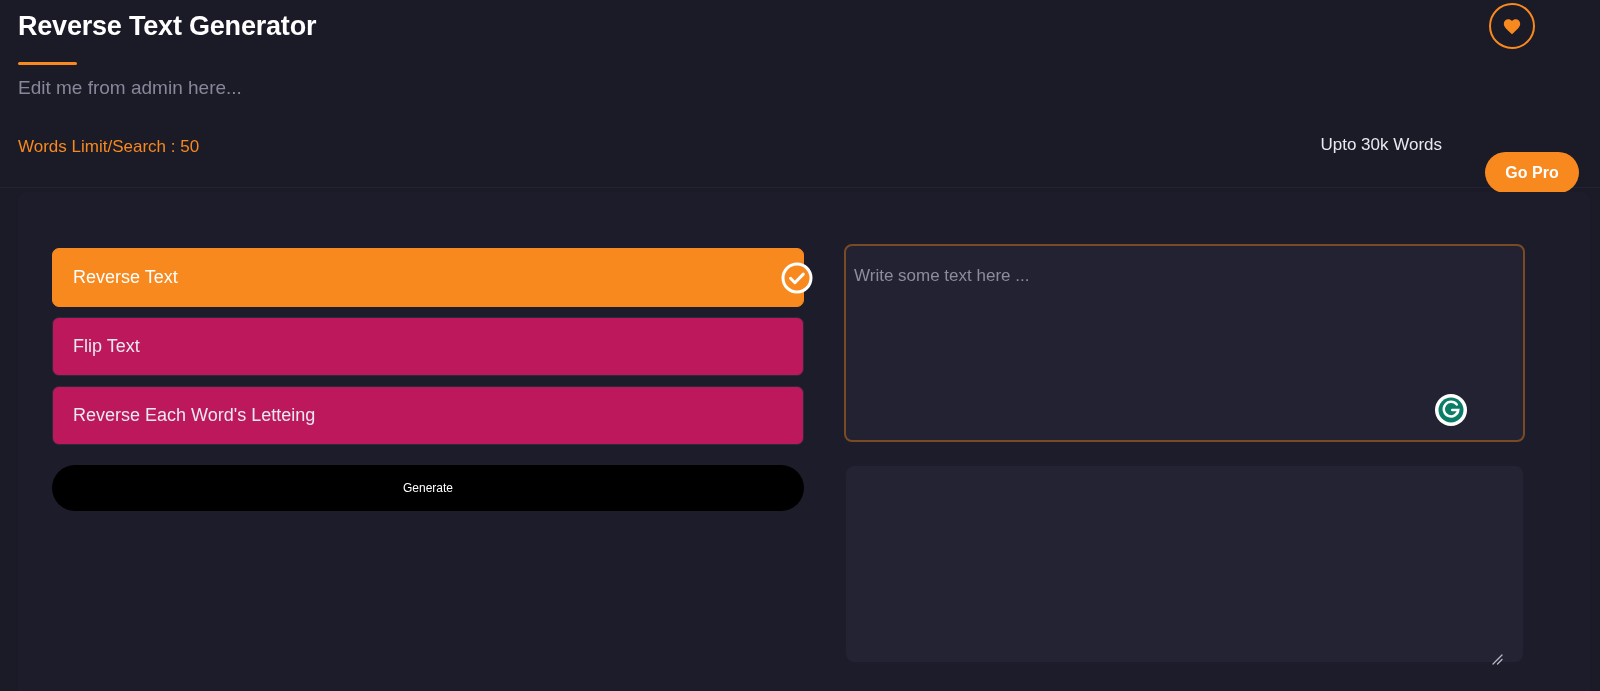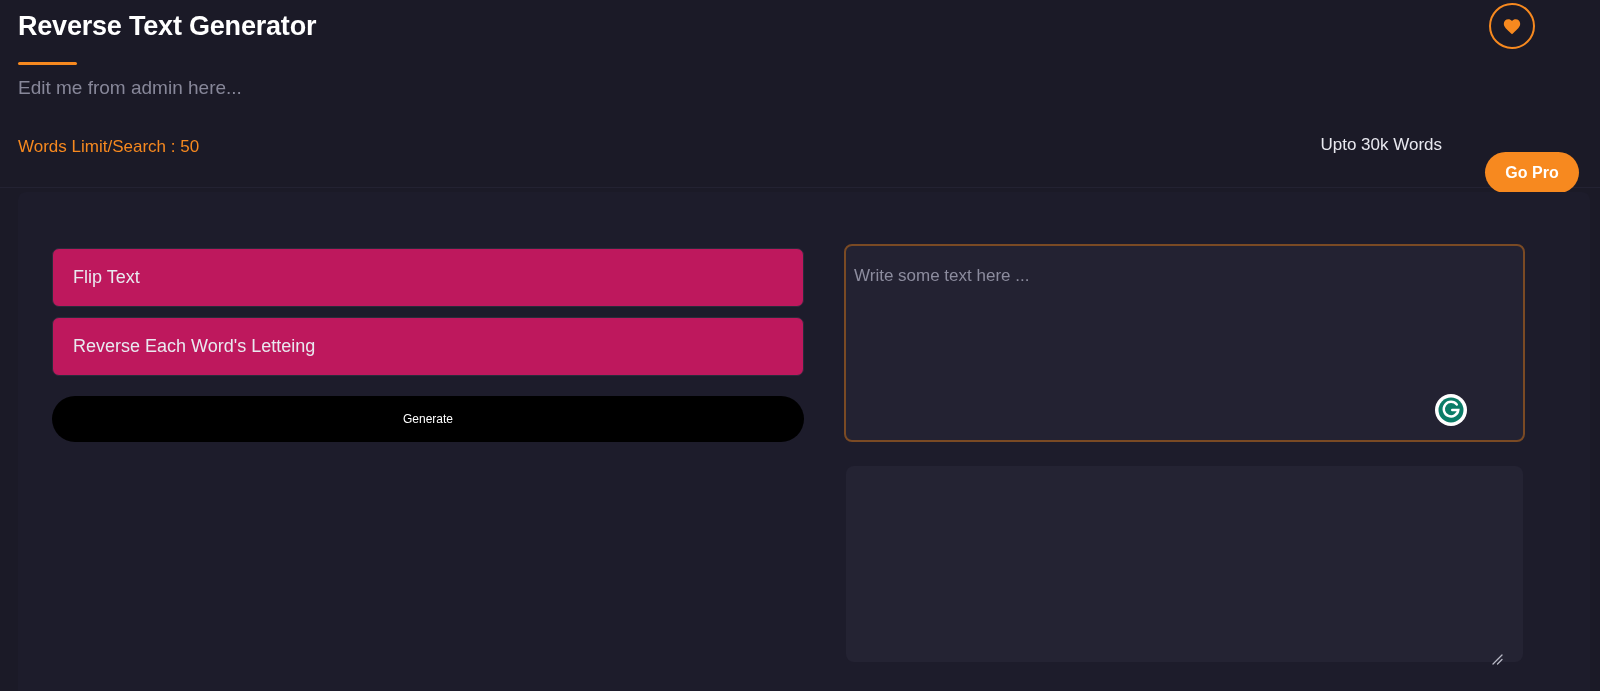--- a/index.html
+++ b/index.html
@@ -269,20 +269,29 @@
 
     <div class="upto-words">Upto 30k Words</div>
 
     <button class="gopro-btn">Go Pro</button>
   </div>
 
   <div class="content-panel">
 
     <div class="options-col">
 
+      <div class="option-row selected">
+        <span class="option-label">Reverse Text</span>
+        <span class="check-badge">
+          <svg width="32" height="32" viewBox="0 0 32 32" aria-hidden="true">
+            <circle cx="16" cy="16" r="14" fill="#f7891f" stroke="#ffffff" stroke-width="3"></circle>
+            <path d="M9.5 16.3l4.4 4.4 8.4-8.6" fill="none" stroke="#ffffff" stroke-width="3" stroke-linecap="round" stroke-linejoin="round"></path>
+          </svg>
+        </span>
+      </div>
 
       <div class="option-row">
         <span class="option-label">Flip Text</span>
       </div>
 
 
 
       <div class="option-row">
         <span class="option-label">Reverse Each Word's Letteing</span>
       </div>

